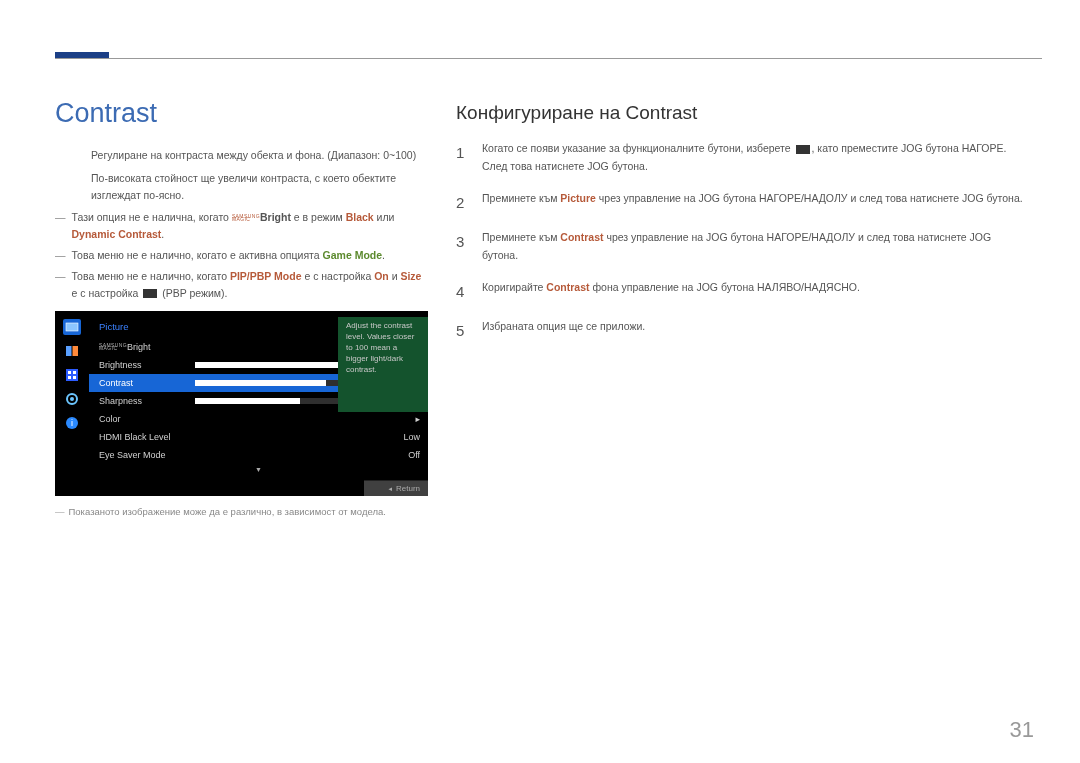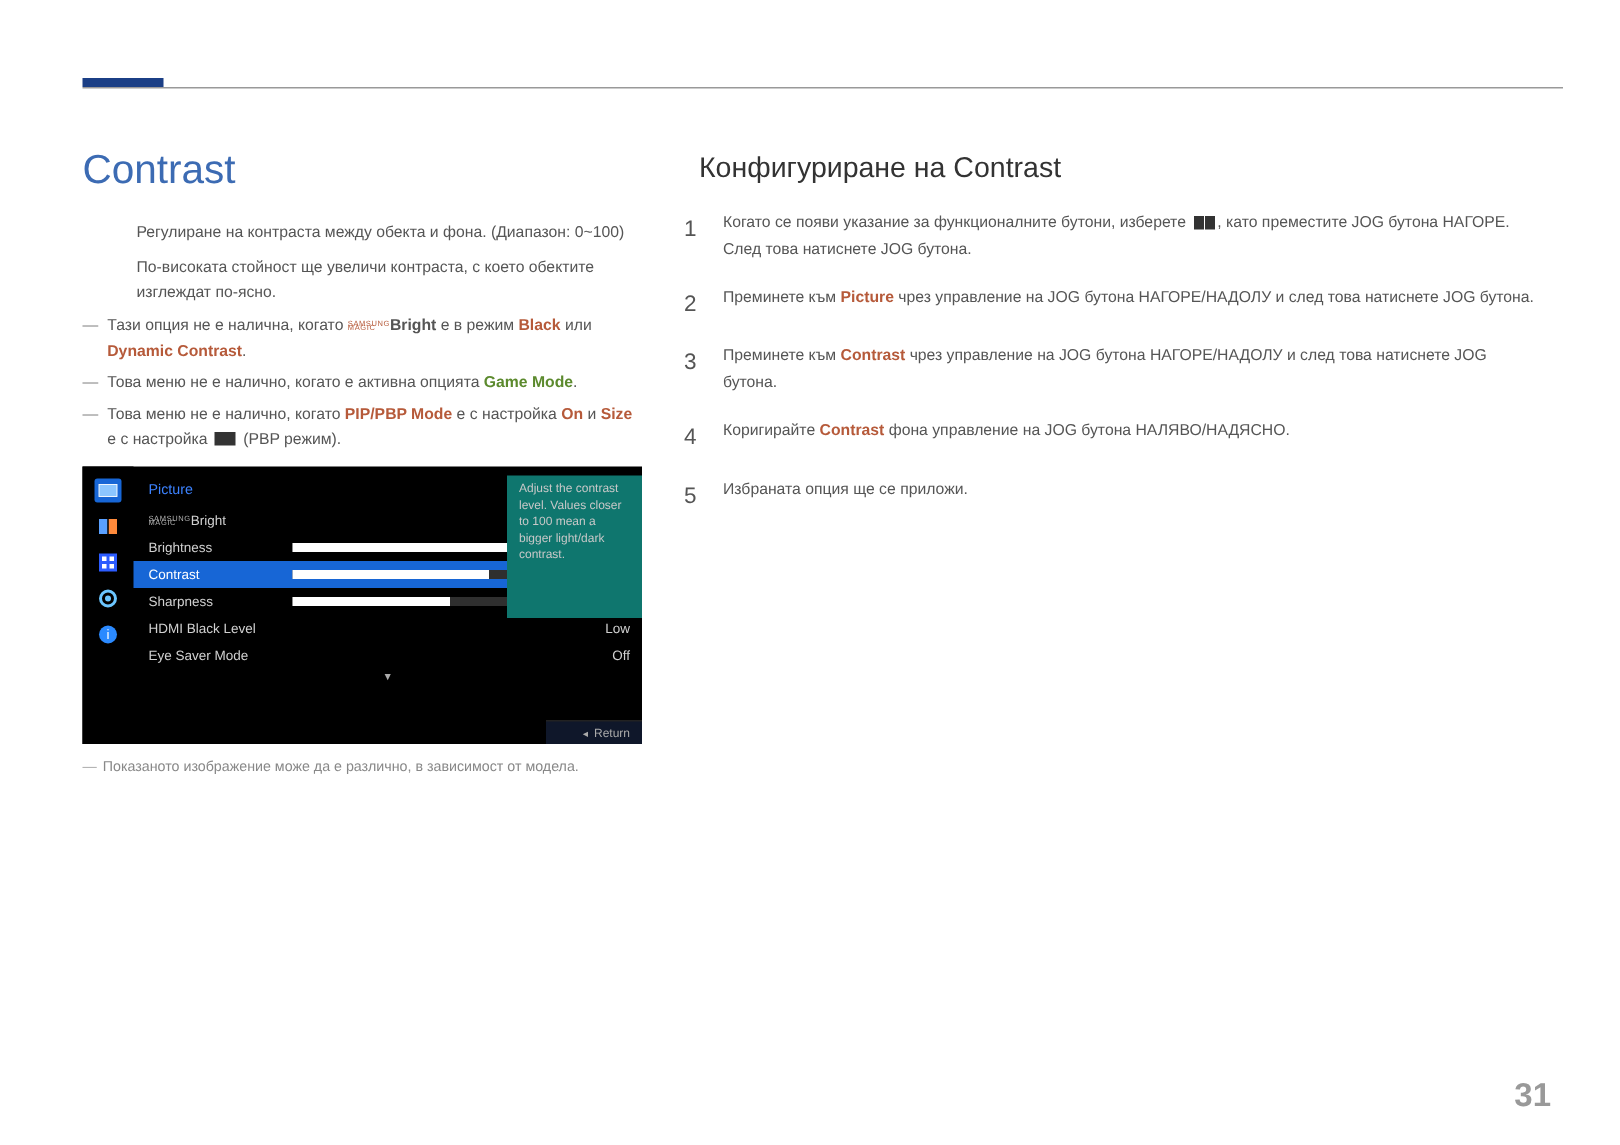--- a/index.html
+++ b/index.html
@@ -40,21 +40,20 @@
     font-weight: 400;
     color: #3c6bb3;
     margin-bottom: 18px;
   }
   h2.config-title {
     font-size: 19px;
     font-weight: 400;
     color: #333;
     margin-bottom: 16px;
     margin-top: 4px;
-    margin-left: 10px;
   }
   .para { font-size: 10.5px; line-height: 1.6; color: #555; margin-bottom: 6px; padding-left: 36px; }
   .note-line { display:flex; gap:6px; font-size:10.5px; line-height:1.6; color:#555; margin-bottom:4px; }
   .note-line .dash { color:#888; }
   .hl-red { color:#b65a3a; }
   .hl-green { color:#5c8a2e; }
   .step { display:flex; gap:12px; font-size:10.5px; line-height:1.7; color:#555; margin-bottom:14px; }
   .step .num { font-size:15px; color:#555; width:14px; flex:0 0 14px; }
   .pbp-icon {
     display:inline-block; width:14px; height:9px;
@@ -70,25 +69,25 @@
   .osd-sidebar { width:34px; background:#000; display:flex; flex-direction:column; gap:8px; padding-top:8px; align-items:center; }
   .osd-icon { width:18px; height:16px; display:flex; align-items:center; justify-content:center; font-size:12px; }
   .osd-main { flex:1; padding:6px 0 0 0; }
   .osd-title { color:#3c82ff; font-size:9.5px; padding:4px 10px 6px 10px; }
   .osd-row { display:flex; align-items:center; height:18px; padding:0 8px 0 10px; font-size:9px; }
   .osd-row.selected { background:#1766d6; color:#fff; }
   .osd-row .label { width:96px; font-size:9px; }
   .osd-row .slider { flex:1; height:6px; background:#2f2f2f; position:relative; margin-right:10px; }
   .osd-row .slider .fill { position:absolute; left:0; top:0; bottom:0; background:#fff; }
   .osd-row .val { width:40px; text-align:right; font-size:9px; }
-  .osd-desc { position:absolute; top:6px; right:0; width:90px; background:#0f766e; color:#c8c8c8; font-size:8px; line-height:1.35; padding:4px 8px; height:95px; }
-  .osd-return { position:absolute; bottom:0; right:0; width:64px; height:16px; background:#0f172a; color:#aaa; font-size:8px; display:flex; align-items:center; justify-content:flex-end; padding-right:8px; gap:4px; border-top:1px solid #222;}
+  .osd-desc { position:absolute; top:6px; right:0; width:90px; background:#14532d; color:#c8c8c8; font-size:8px; line-height:1.35; padding:4px 8px; height:95px; }
+  .osd-return { position:absolute; bottom:0; right:0; width:64px; height:16px; background:#404040; color:#aaa; font-size:8px; display:flex; align-items:center; justify-content:flex-end; padding-right:8px; gap:4px; border-top:1px solid #222;}
   .caption { font-size:9.5px; color:#888; margin-top:10px; }
   .dash-cap { color:#aaa; margin-right:4px;}
-  .page-num { position:absolute; bottom:20px; right:46px; font-size:22px; color:#999; font-weight:700;}
+  .page-num { position:absolute; bottom:20px; right:46px; font-size:22px; color:#999; font-weight:400;}
   .magic-sup { font-size:5px; color:#b65a3a; letter-spacing:0.4px; line-height:0.6; display:inline-block;}
   .tri { font-size:7px; }
 </style>
 </head>
 <body>
 
 <div class="top-accent"></div>
 <div class="top-rule"></div>
 
 <div class="columns">
@@ -174,20 +173,25 @@
                 <div class="fill" style="width: 75%;"></div>
               </div>
               <div class="val">75</div>
             </div>
             <div class="osd-row">
               <div class="label">Sharpness</div>
               <div class="slider">
                 <div class="fill" style="width: 60%;"></div>
               </div>
               <div class="val">60</div>
+            </div>
+            <div class="osd-row">
+              <div class="label">Color</div>
+              <div style="flex: 1 1 0%;"></div>
+              <div class="val">  ▸</div>
             </div>
             <div class="osd-row">
               <div class="label">HDMI Black Level</div>
               <div style="flex: 1 1 0%;"></div>
               <div class="val">Low</div>
             </div>
             <div class="osd-row">
               <div class="label">Eye Saver Mode</div>
               <div style="flex: 1 1 0%;"></div>
               <div class="val">Off</div>

